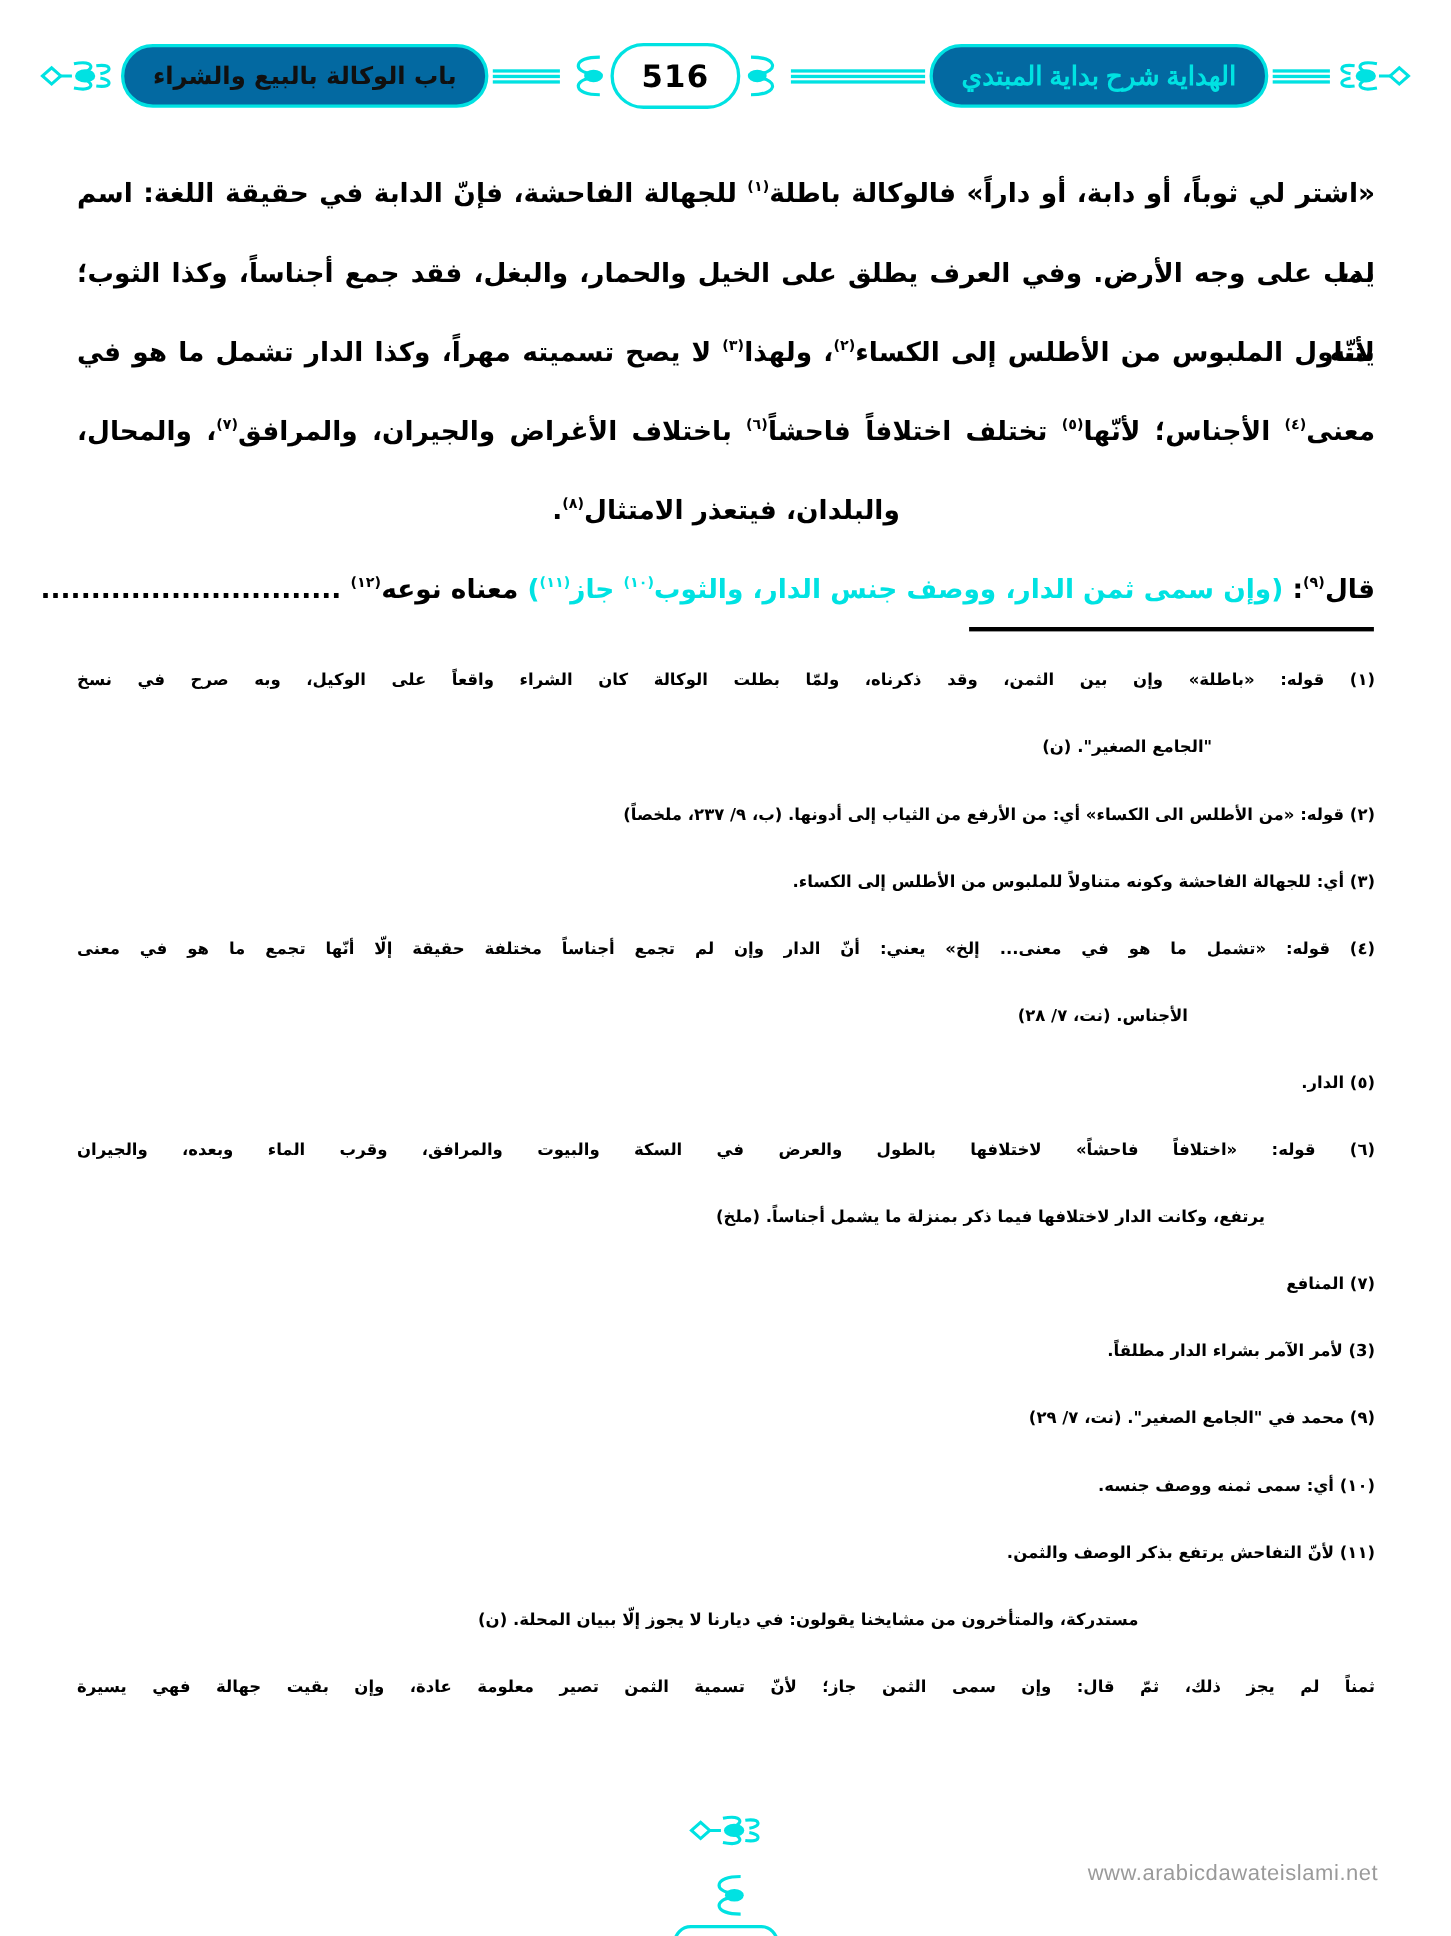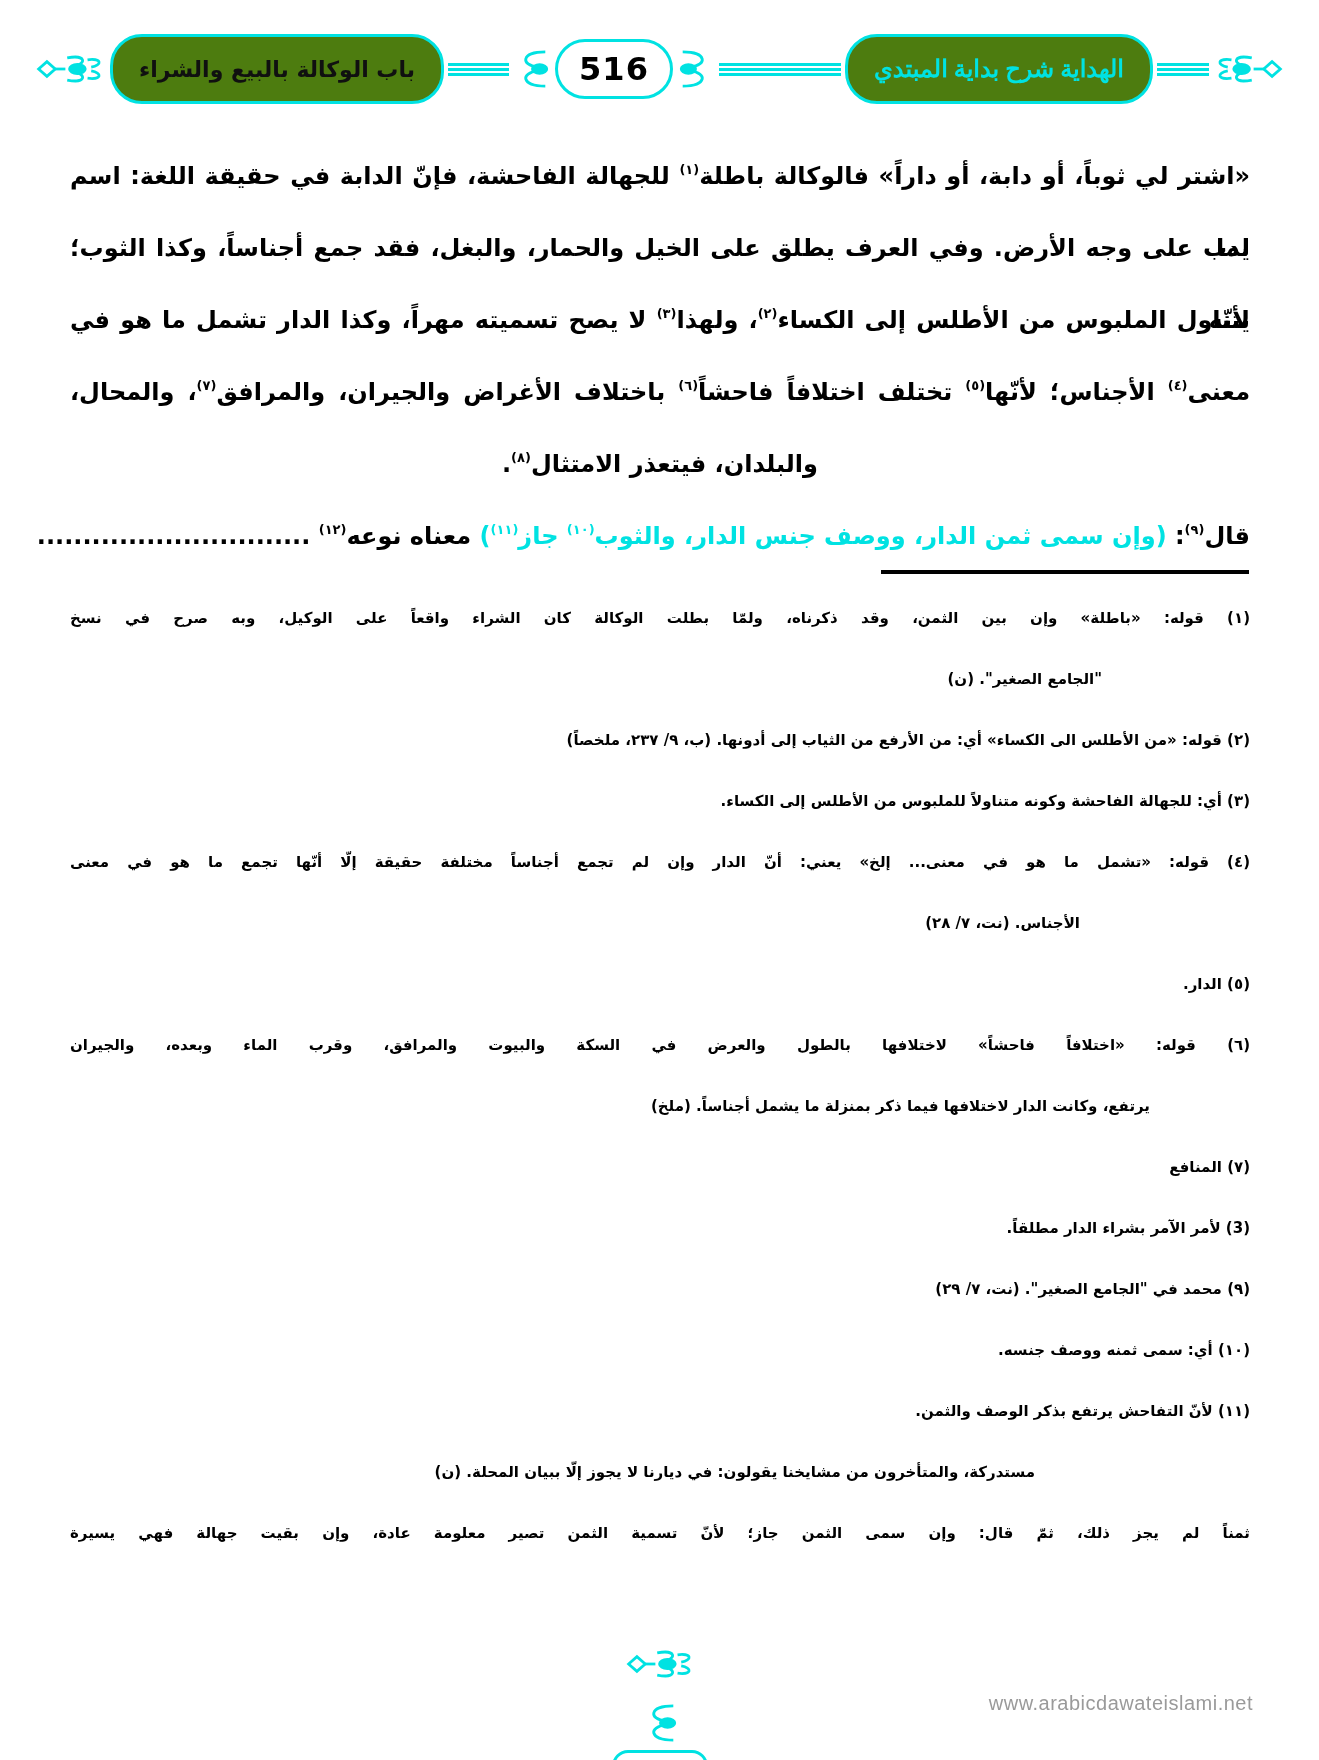--- a/index.html
+++ b/index.html
@@ -14,28 +14,28 @@
   #header-band{ top:34px; left:34px; right:34px; height:70px; }
   #footer-band{ top:1642px; left:48px; right:48px; height:58px;flex-direction:column; }
 
   .tline{ flex:1 1 auto; height:13px; box-sizing:border-box; position:relative;
           border-top:3px solid var(--cy); border-bottom:3px solid var(--cy); }
   .tline::after{ content:""; position:absolute; left:0; right:0; top:50%; margin-top:-1.5px;
                  height:3px; background:var(--cy); }
   .tline.short{ flex:0 0 52px; }
   .tline.mid{ flex:2 1 auto; }
 
-  .pill{ box-sizing:border-box; border:3px solid var(--cy); border-radius:32px; background:#4d7c0f;
-         height:70px; display:flex; align-items:center; justify-content:center; padding:0 26px; }
+  .pill{ box-sizing:border-box; border:3px solid var(--cy); border-radius:32px; background:#0369a1;
+         height:58px; display:flex; align-items:center; justify-content:center; padding:0 26px; }
   .pill .txt{ font-weight:700; font-size:22px; color:#101010; white-space:nowrap; }
   .pill.book .txt{ color:var(--cy); font-size:24px;font-family:Liberation Serif, serif; }
 
   .oval{ box-sizing:border-box; border:3px solid var(--cy); background:#fff; height:60px;
          min-width:118px; border-radius:32px; display:flex; align-items:center; justify-content:center; }
-  .oval .num{ font-size:32px; font-weight:700; color:#000; letter-spacing:1px; }
+  .oval .num{ font-size:28px; font-weight:700; color:#000; letter-spacing:1px; }
   .oval.sq{ border-radius:16px; height:58px; min-width:96px; }
   .oval.sq .num{ font-size:27px; }
 
   .orn{ flex:0 0 auto; display:block; }
   .flip{ transform:scaleX(-1); }
 
   
   #body-text{ left:70px; width:1180px; top:140px; }
   .bline{ direction:rtl; text-align:center; white-space:nowrap;
           height:72px; line-height:72px; font-size:24px; font-weight:700; color:var(--ink); }

